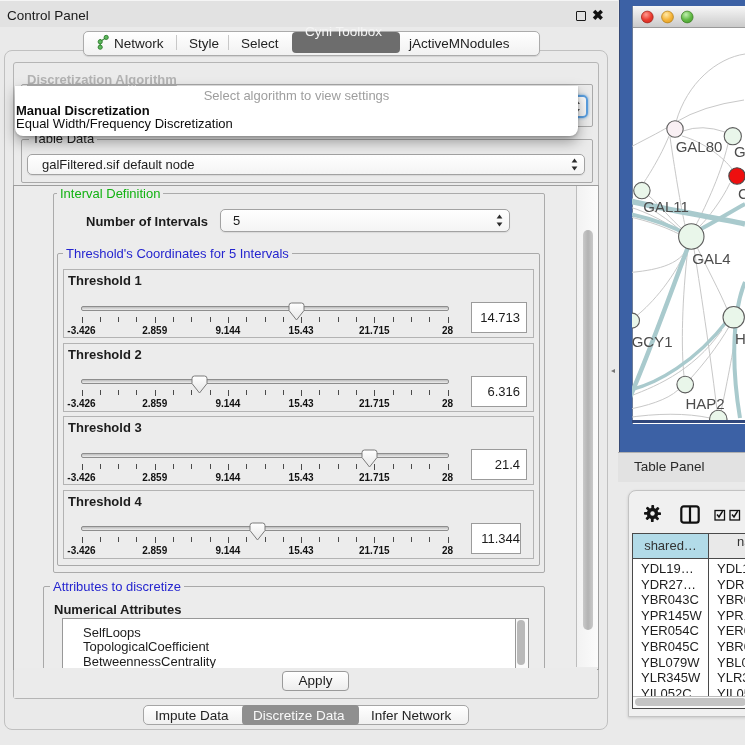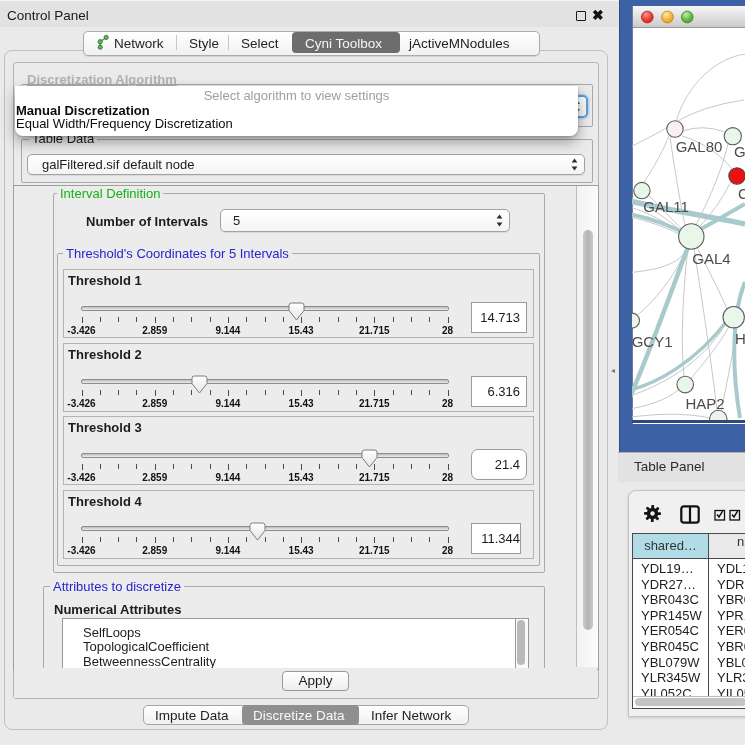--- a/index.html
+++ b/index.html
@@ -40,21 +40,21 @@
   <circle cx="9.2" cy="3.4" r="2.1" fill="#5cb85c" stroke="#2d7a2d" stroke-width="0.9"></circle>
   <circle cx="3.2" cy="7.8" r="2.1" fill="#5cb85c" stroke="#2d7a2d" stroke-width="0.9"></circle>
   <circle cx="3.2" cy="13.2" r="2.1" fill="#5cb85c" stroke="#2d7a2d" stroke-width="0.9"></circle>
 </svg>
 <div class="abs" style="left:114px;top:36px;font-size:13.5px;color:#222;">Network</div>
 <div class="abs" style="left:176px;top:35px;width:1px;height:15px;background:#c8c8c8;"></div>
 <div class="abs" style="left:189px;top:36px;font-size:13.5px;color:#222;">Style</div>
 <div class="abs" style="left:228px;top:35px;width:1px;height:15px;background:#c8c8c8;"></div>
 <div class="abs" style="left:241px;top:36px;font-size:13.5px;color:#222;">Select</div>
 <div class="abs" style="left:292px;top:32px;width:108px;height:21px;background:#6d6d6d;border-radius:4px;"></div>
-<div class="abs" style="left:305px;top:36px;font-size:13.5px;color:#f5f5f5;">Cyni Toolbox</div>
+<div class="abs" style="left:305px;top:24px;font-size:13.5px;color:#f5f5f5;">Cyni Toolbox</div>
 <div class="abs" style="left:409px;top:36px;font-size:13.5px;color:#222;">jActiveMNodules</div>
 
 <div class="group" style="left:21px;top:84px;width:570px;height:41px;"></div>
 <div class="abs" style="left:27px;top:72px;font-weight:bold;color:#b2b2b2;background:transparent;text-decoration:underline;">Discretization Algorithm</div>
 <div class="combo" style="left:27px;top:95px;width:557px;height:19px;border:2px solid #5b9fe0;box-shadow:0 0 3px rgba(90,160,220,0.9);">
     <svg class="abs" style="right:5px;top:2px;" width="9" height="15" viewBox="0 0 9 15">
       <path d="M4.5 0.5 L8 5 L1 5 Z" fill="#555"></path>
       <path d="M4.5 14.5 L8 10 L1 10 Z" fill="#555"></path>
     </svg>
   </div>
@@ -207,21 +207,21 @@
       <svg class="thumb" style="left:297.0px;" width="17" height="19" viewBox="0 0 17 19">
         <path d="M1,3.5 Q1,1 3.5,1 L13.5,1 Q16,1 16,3.5 L16,8.5 L8.5,18 L1,8.5 Z" fill="url(#tg2)" stroke="#7b7b7b" stroke-width="1"></path>
         <defs>
           <linearGradient id="tg2" x1="0" y1="0" x2="0" y2="1">
             <stop offset="0" stop-color="#ffffff"></stop>
             <stop offset="0.5" stop-color="#f2f2f2"></stop>
             <stop offset="1" stop-color="#e8e8e8"></stop>
           </linearGradient>
         </defs>
       </svg>
-      <div class="tbox" style="left:407px;top:32px;width:48px;height:29px;line-height:29px;padding-right:6px;border-radius:7px;">21.4</div>
+      <div class="tbox" style="left:407px;top:32px;width:48px;height:29px;line-height:29px;padding-right:6px;">21.4</div>
     </div>
     <div class="thbox" style="top:489.5px;">
       <div class="abs b" style="left:4px;top:3px;">Threshold 4</div>
       <div class="groove"></div>
       <div class="tick" style="left:17.5px;top:46.5px;height:6px;"></div>
       <div class="tick" style="left:35.8px;top:46.5px;height:5px;"></div>
       <div class="tick" style="left:54.1px;top:46.5px;height:5px;"></div>
       <div class="tick" style="left:72.4px;top:46.5px;height:5px;"></div>
       <div class="tick" style="left:90.7px;top:46.5px;height:6px;"></div>
       <div class="tick" style="left:109.0px;top:46.5px;height:5px;"></div>

